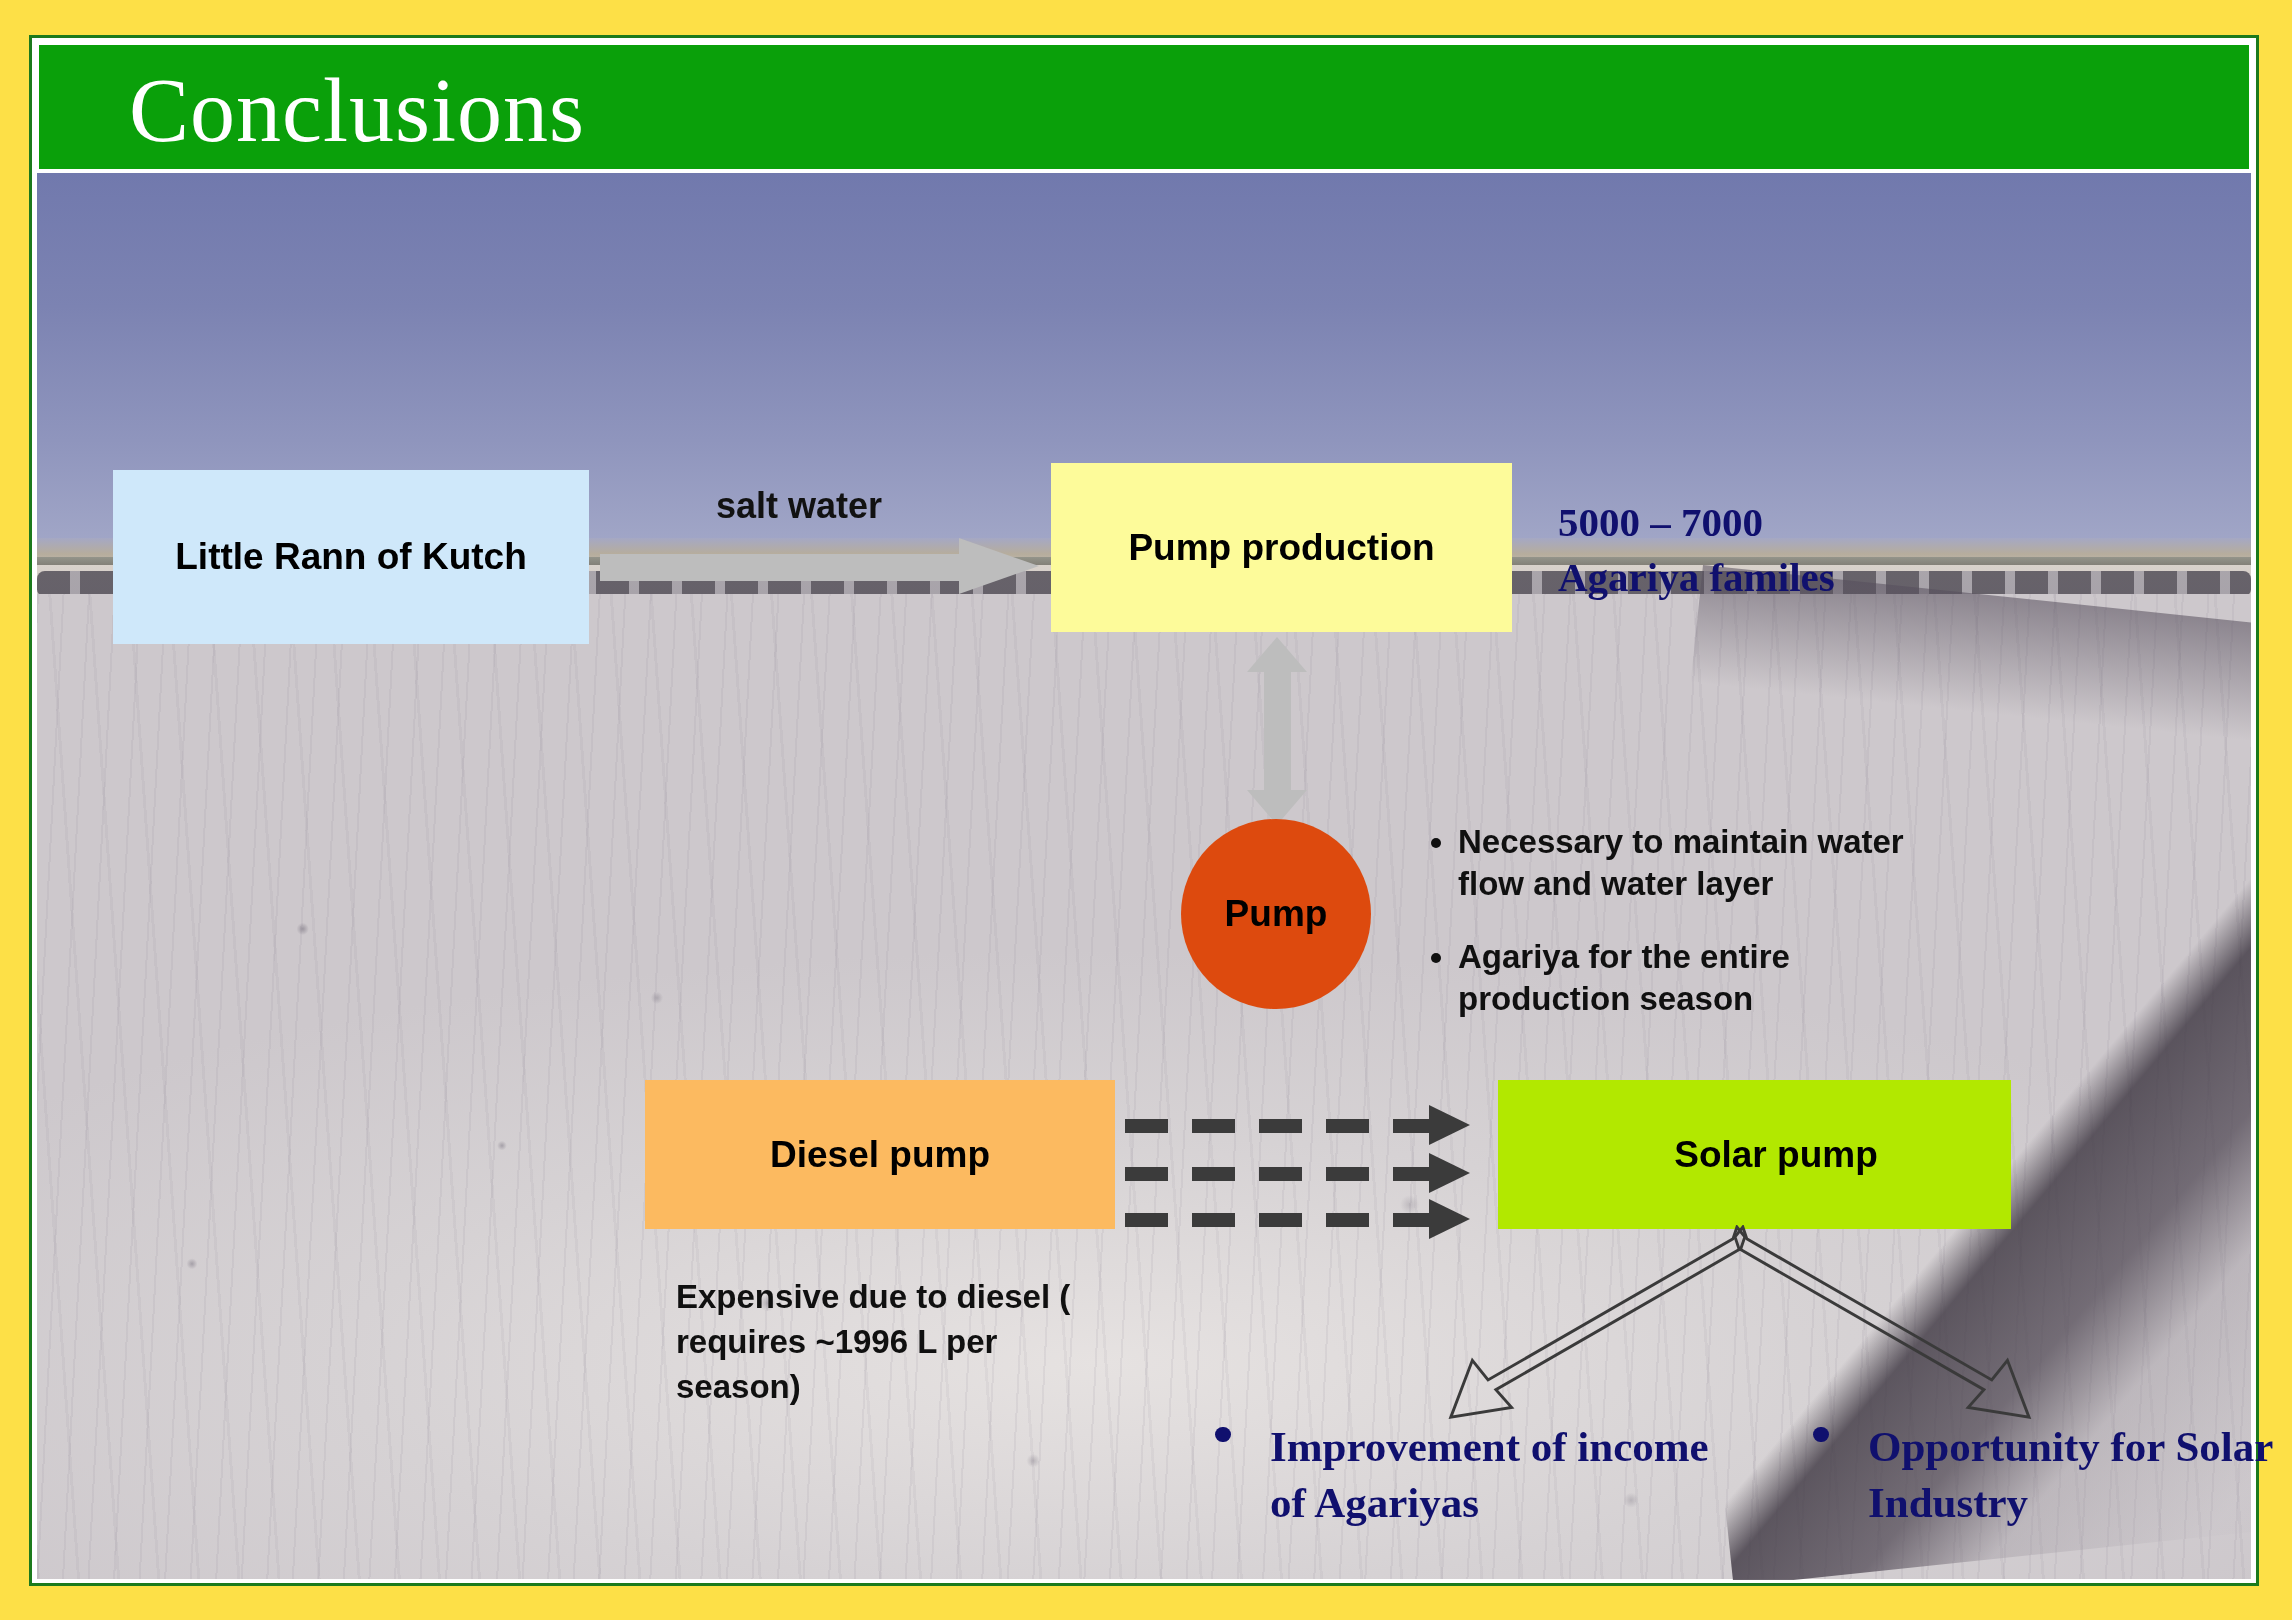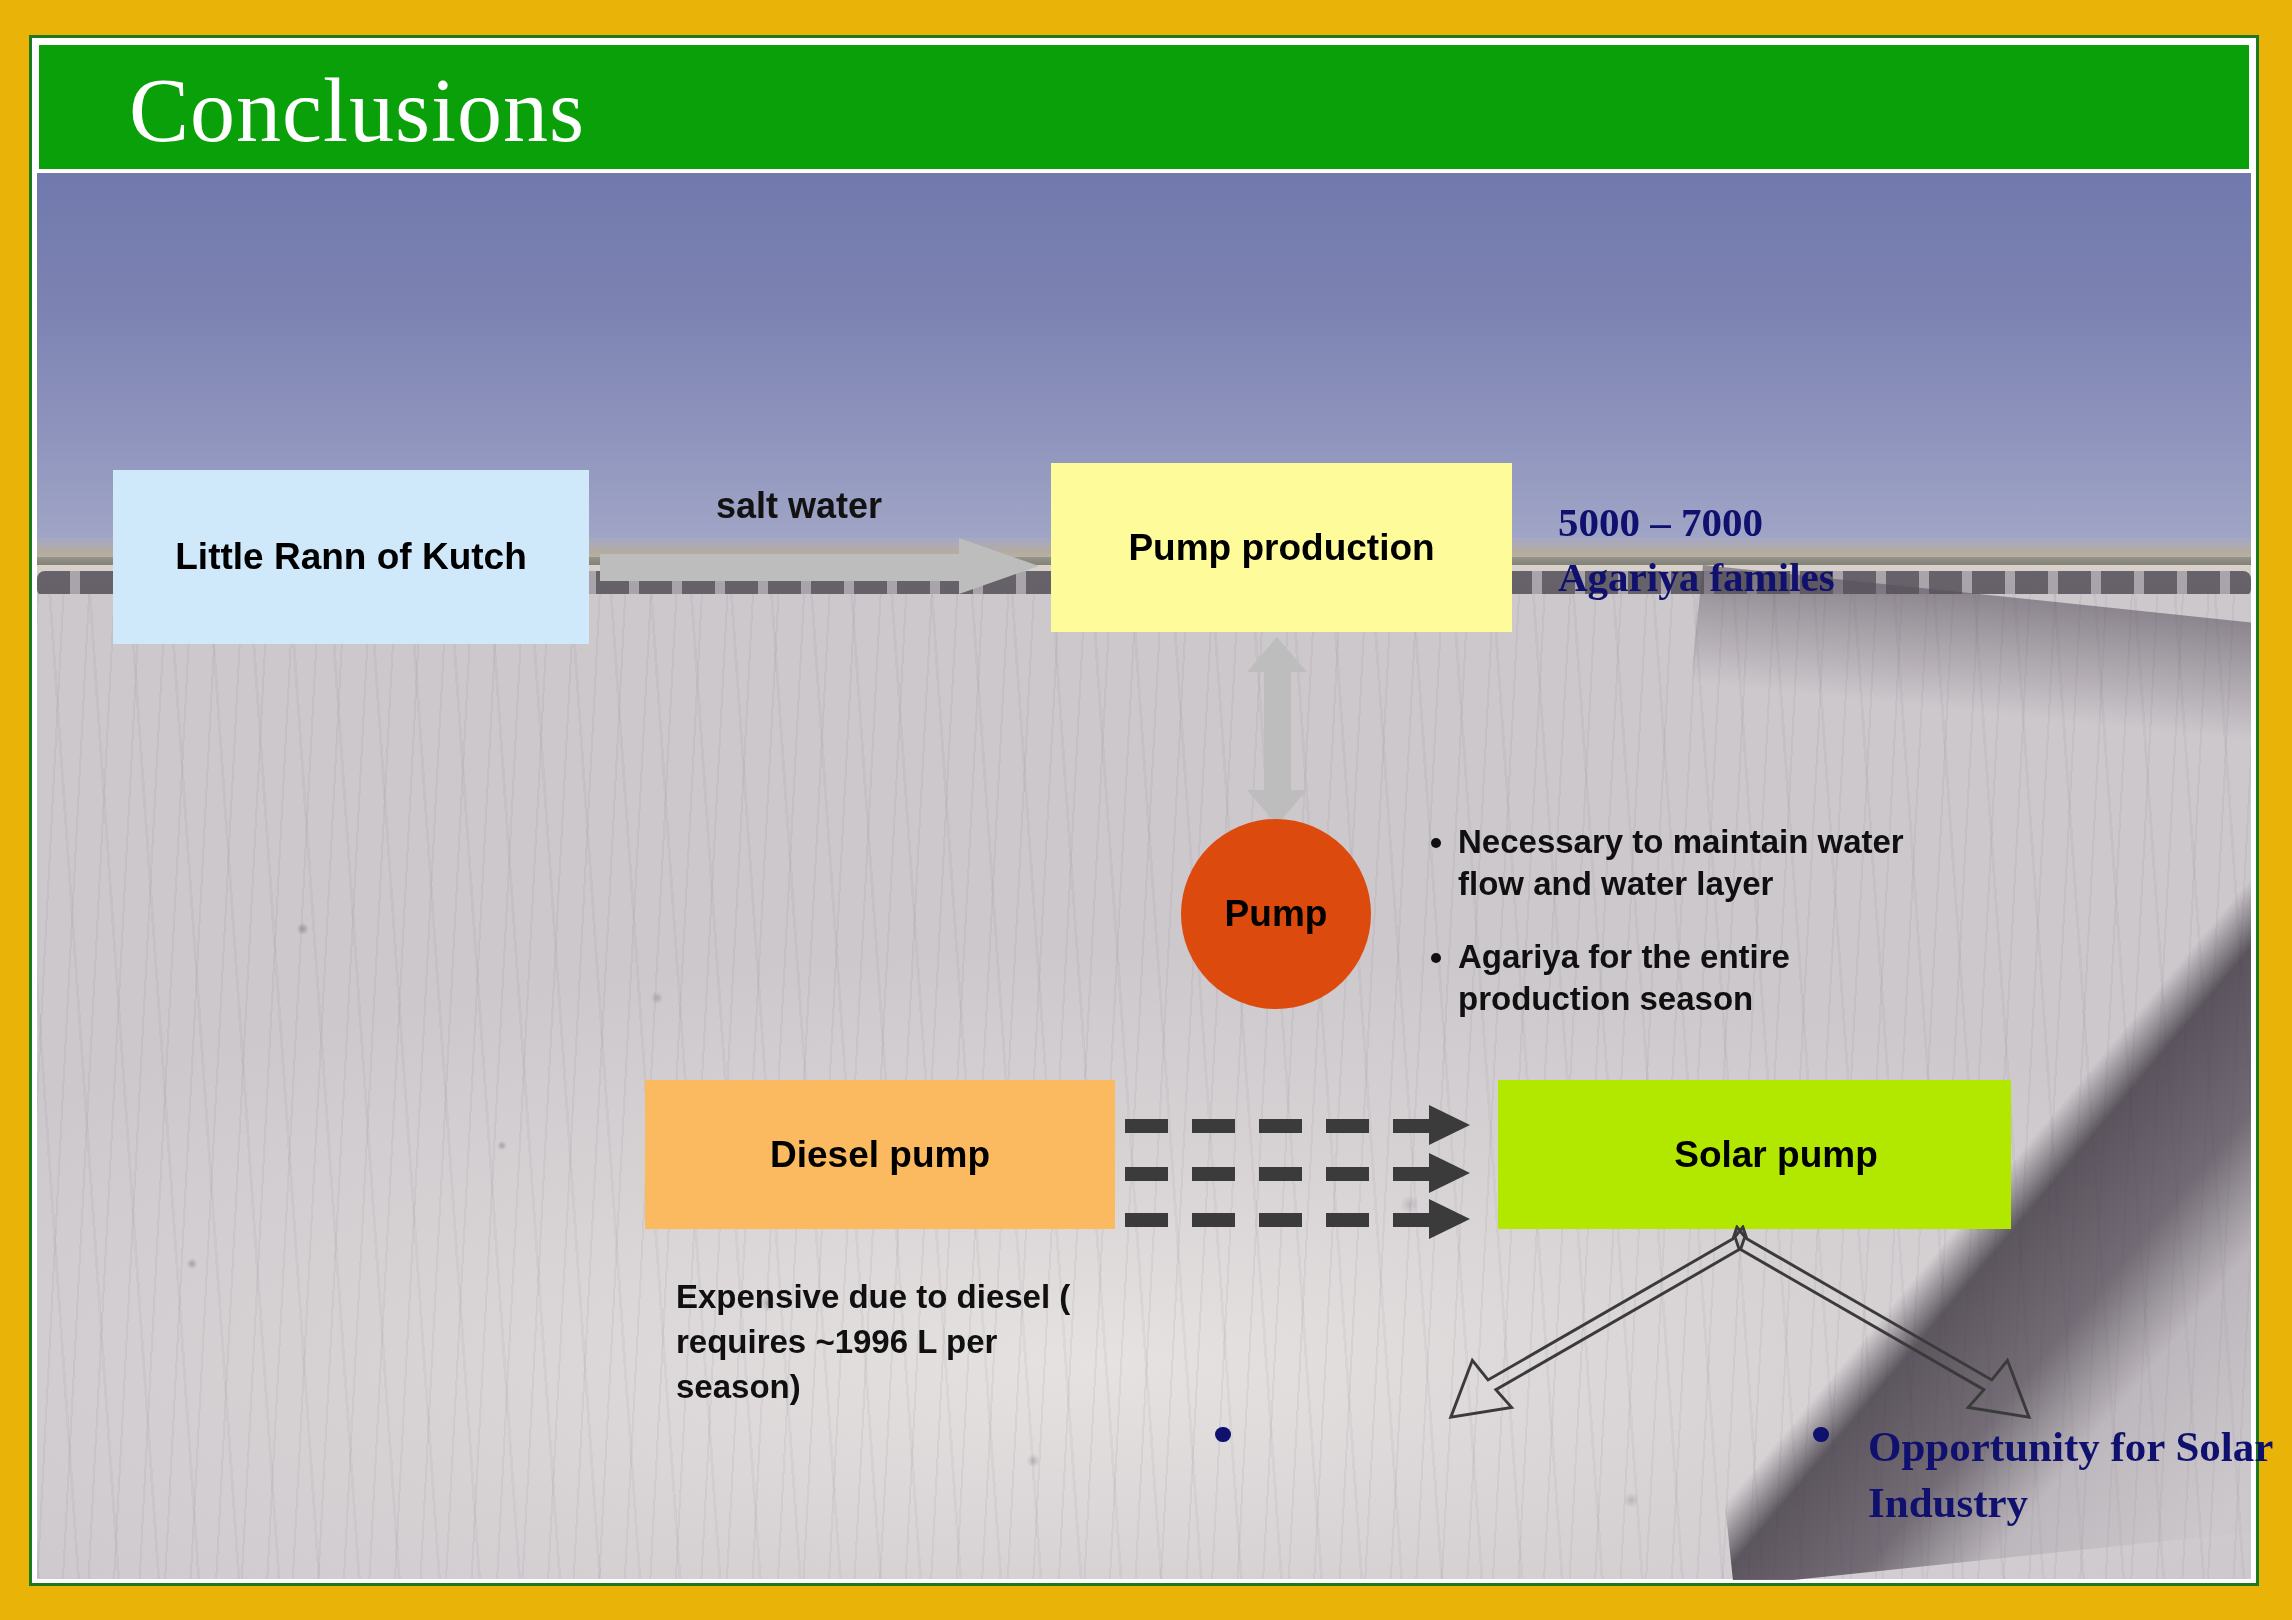--- a/index.html
+++ b/index.html
@@ -5,21 +5,21 @@
   html,body{margin:0;padding:0;}
   body{
     width:2293px;height:1620px;
     background:#ffffff;
     font-family:"Liberation Sans", sans-serif;
     overflow:hidden;
   }
   .slide{
     position:absolute;
     left:0;top:0;width:2293px;height:1620px;
-    background:#eab308;
+    background:#fde047;
   }
   
   .frame{
     position:absolute;
     left:29px;top:35px;
     width:2230px;height:1551px;
     border:3.9px solid #1c7a1c;
     box-sizing:border-box;
     background:#ffffff;
   }
@@ -330,20 +330,21 @@
 
   <div class="note-diesel">Expensive due to diesel ( requires ~1996 L per season)</div>
 
   <svg class="splay" viewBox="0 0 700 210">
     <polygon points="352,2 348,14 98,158 82,138 60,196 122,186 106,168 356,24 360,12" fill="none" stroke="#3a3a3a" stroke-width="3"></polygon>
     <polygon points="358,2 362,14 612,158 628,138 650,196 588,186 604,168 354,24 350,12" fill="none" stroke="#3a3a3a" stroke-width="3"></polygon>
   </svg>
 
   <div class="navy outcome" id="outcome-income">
     <span class="bullet"></span>
+    <span class="otext">Improvement of income of Agariyas</span>
   </div>
 
   <div class="navy outcome" id="outcome-solar">
     <span class="bullet"></span>
     <span class="otext">Opportunity for Solar Industry</span>
   </div>
 
 </div>
 
 

